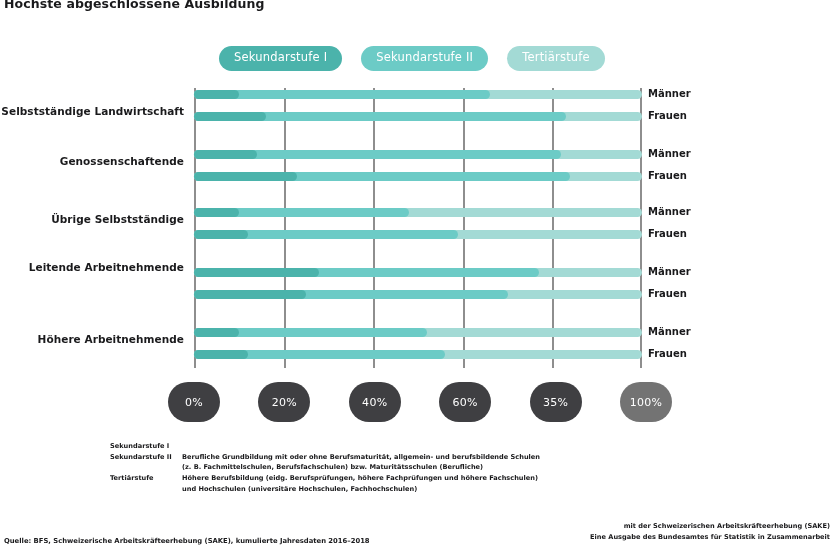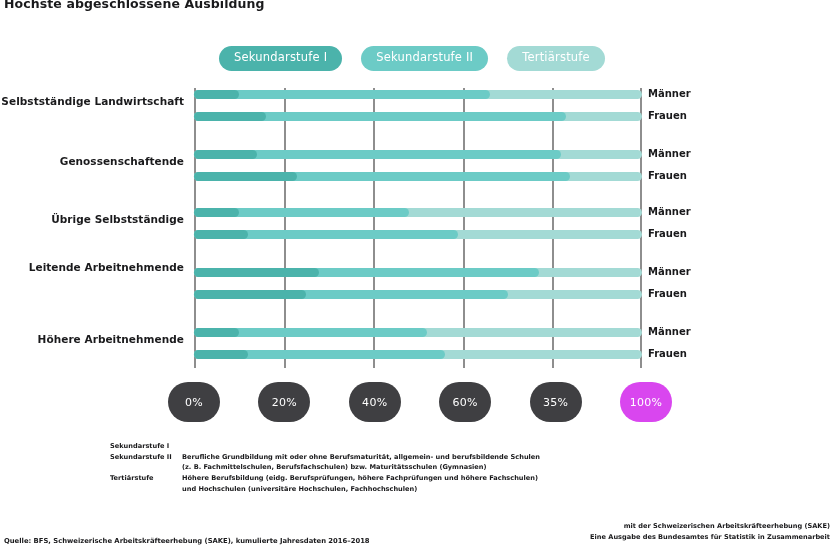--- a/index.html
+++ b/index.html
@@ -197,21 +197,21 @@
   </div>
   <div class="legend-pill" style="background: rgb(108, 203, 198);">
     <span>Sekundarstufe II</span>
   </div>
   <div class="legend-pill" style="background: rgb(163, 218, 213);">
     <span>Tertiärstufe</span>
   </div>
 </div>
 
 <div class="cat-labels">
-    <div class="cat-label" style="top: 7px;">Selbstständige Landwirtschaft</div>
+    <div class="cat-label" style="top: 17px;">Selbstständige Landwirtschaft</div>
     <div class="cat-label" style="top: 67px;">Genossenschaftende</div>
     <div class="cat-label" style="top: 125px;">Übrige Selbstständige</div>
     <div class="cat-label" style="top: 173px;">Leitende Arbeitnehmende</div>
     <div class="cat-label" style="top: 245px;">Höhere Arbeitnehmende</div>
   </div>
 
 <div class="plot">
     <div class="gridline" style="left: 0px;"></div>
     <div class="gridline" style="left: 89.6px;"></div>
     <div class="gridline" style="left: 179.2px;"></div>
@@ -282,32 +282,32 @@
     <div class="series-label" style="top: 238px;">Männer</div>
     <div class="series-label" style="top: 260px;">Frauen</div>
   </div>
 
 <div class="xaxis">
     <div class="tick-pill" style="background: rgb(63, 63, 66); left: 0px;">0%</div>
     <div class="tick-pill" style="background: rgb(63, 63, 66); left: 90.4px;">20%</div>
     <div class="tick-pill" style="background: rgb(63, 63, 66); left: 180.8px;">40%</div>
     <div class="tick-pill" style="background: rgb(63, 63, 66); left: 271.2px;">60%</div>
     <div class="tick-pill" style="background: rgb(63, 63, 66); left: 361.6px;">35%</div>
-    <div class="tick-pill" style="background: #d946ef; left: 452px;">100%</div>
+    <div class="tick-pill" style="background: #737373; left: 452px;">100%</div>
   </div>
 
 <div class="footnotes">
     <div class="fn-row">
       <div class="fn-term">Sekundarstufe I</div>
     </div>
     <div class="fn-row">
       <div class="fn-term">Sekundarstufe II</div>
       <div class="fn-def">
         <div>Berufliche Grundbildung mit oder ohne Berufsmaturität, allgemein- und berufsbildende Schulen</div>
-        <div>(z. B. Fachmittelschulen, Berufsfachschulen) bzw. Maturitätsschulen (Gymnasien)</div>
+        <div>(z. B. Fachmittelschulen, Berufsfachschulen) bzw. Maturitätsschulen (Berufliche)</div>
       </div>
     </div>
     <div class="fn-row">
       <div class="fn-term">Tertiärstufe</div>
       <div class="fn-def">
         <div>Höhere Berufsbildung (eidg. Berufsprüfungen, höhere Fachprüfungen und höhere Fachschulen)</div>
         <div>und Hochschulen (universitäre Hochschulen, Fachhochschulen)</div>
       </div>
     </div>
   </div>

